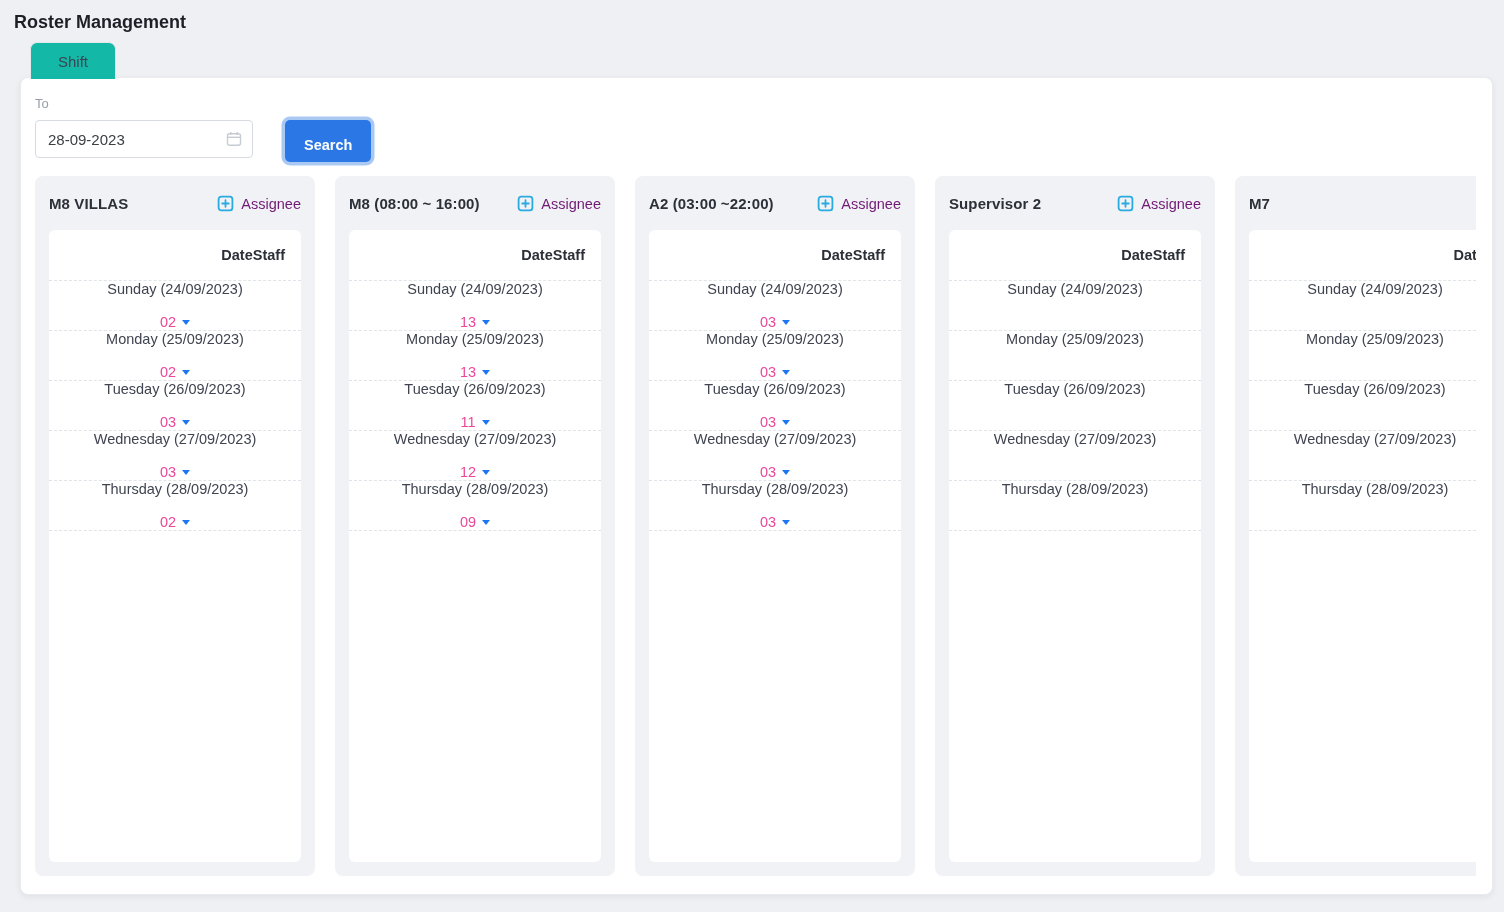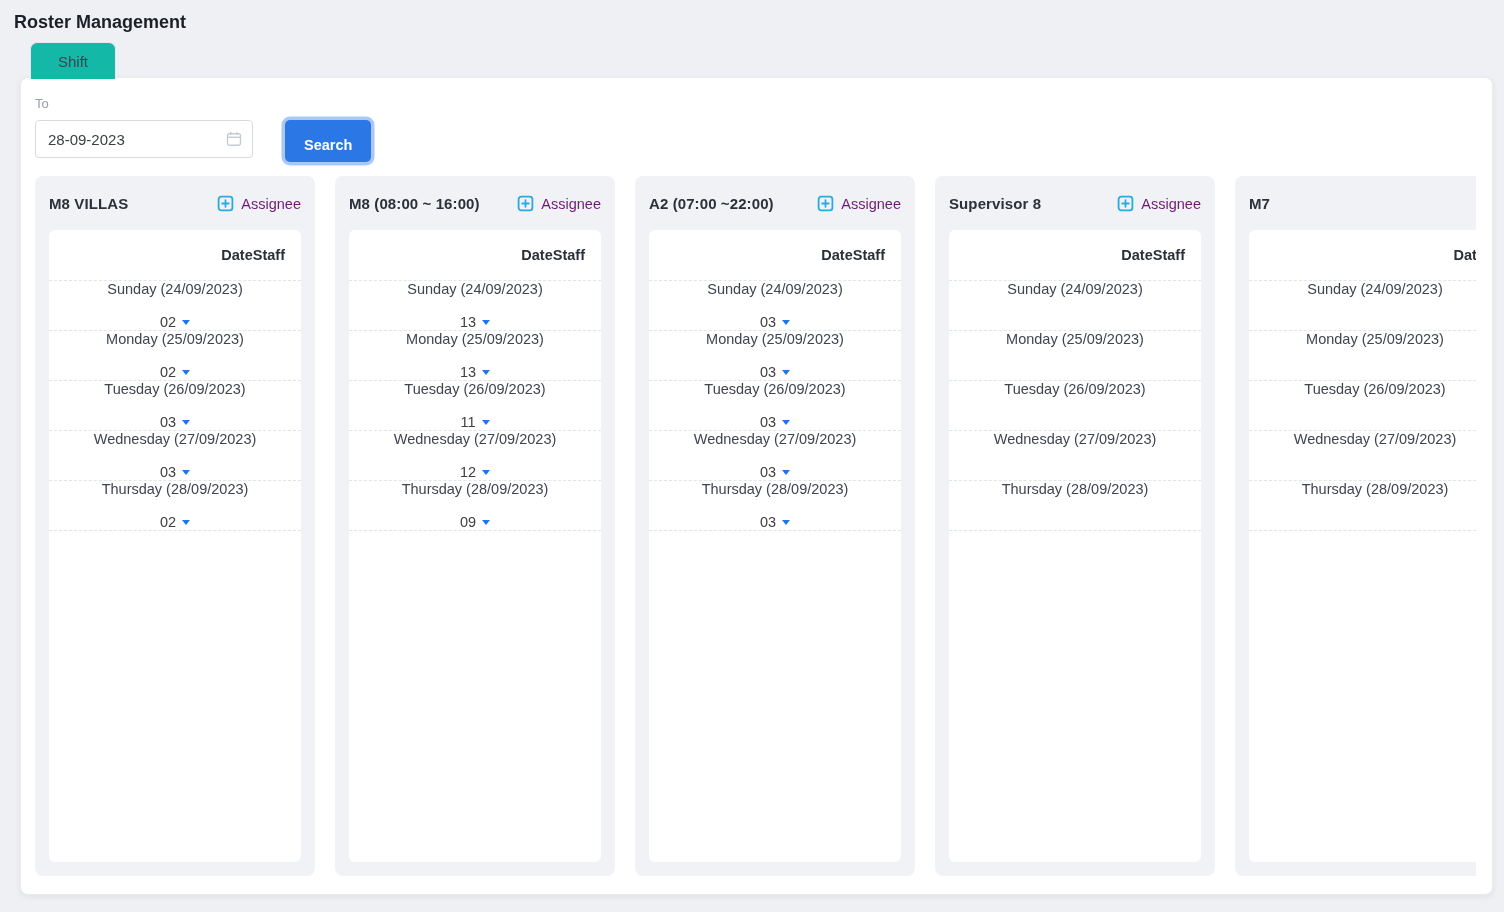--- a/index.html
+++ b/index.html
@@ -152,21 +152,21 @@
     padding: 0 16px;
     border-bottom: 1px dashed #e0e4e8;
     font-size: 14.5px;
     color: #3f4450;
     white-space: nowrap;
     flex-direction: column;
   }
   .staff-link {
     display: inline-flex;
     align-items: center;
-    color: #404040;
+    color: #ec4899;
     font-size: 14.5px;
     cursor: pointer;
     text-decoration: none;
   }
   .caret {
     display: inline-block;
     width: 0; height: 0;
     margin-left: 6px;
     border-left: 4px solid transparent;
     border-right: 4px solid transparent;
@@ -322,21 +322,21 @@
       <span>09</span>
       <i class="caret"></i>
     </a>
   </div>
 </div>
     </div>
   </section>
 
   <section class="card">
     <header class="card-head">
-      <h2 class="card-title">A2 (07:00 ~22:00)</h2>
+      <h2 class="card-title">A2 (03:00 ~22:00)</h2>
       <a class="assignee">
         <svg width="17" height="17" viewBox="0 0 17 17">
           <rect x="1.6" y="1.6" width="13.8" height="13.8" rx="2.6" fill="none" stroke="#29aae1" stroke-width="1.8"></rect>
           <path d="M8.5 5.2v6.6M5.2 8.5h6.6" stroke="#29aae1" stroke-width="1.8" stroke-linecap="round" fill="none"></path>
         </svg>
         <span>Assignee</span>
       </a>
     </header>
     <div class="table-panel">
       <div class="t-head">
@@ -382,21 +382,21 @@
       <span>03</span>
       <i class="caret"></i>
     </a>
   </div>
 </div>
     </div>
   </section>
 
   <section class="card">
     <header class="card-head">
-      <h2 class="card-title">Supervisor 8</h2>
+      <h2 class="card-title">Supervisor 2</h2>
       <a class="assignee">
         <svg width="17" height="17" viewBox="0 0 17 17">
           <rect x="1.6" y="1.6" width="13.8" height="13.8" rx="2.6" fill="none" stroke="#29aae1" stroke-width="1.8"></rect>
           <path d="M8.5 5.2v6.6M5.2 8.5h6.6" stroke="#29aae1" stroke-width="1.8" stroke-linecap="round" fill="none"></path>
         </svg>
         <span>Assignee</span>
       </a>
     </header>
     <div class="table-panel">
       <div class="t-head">

